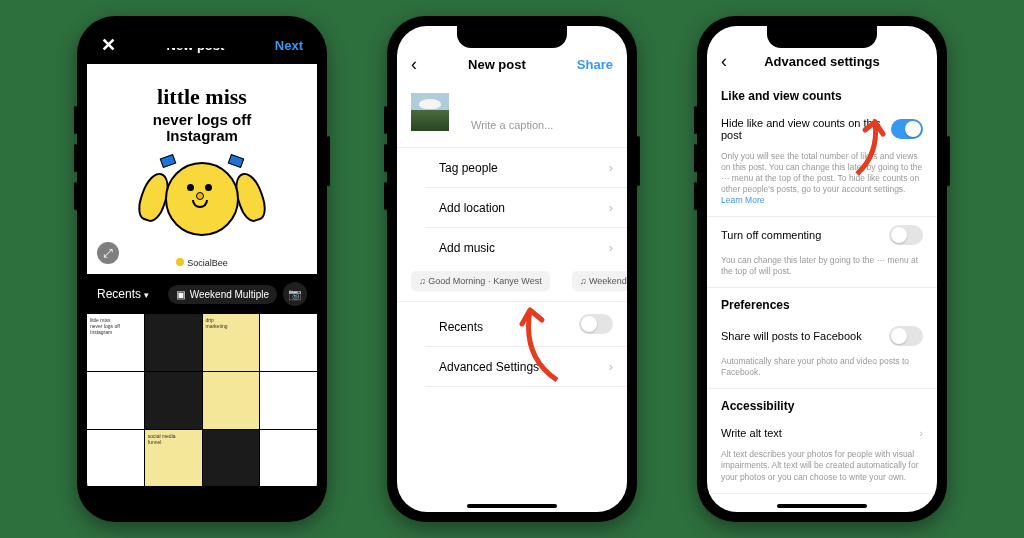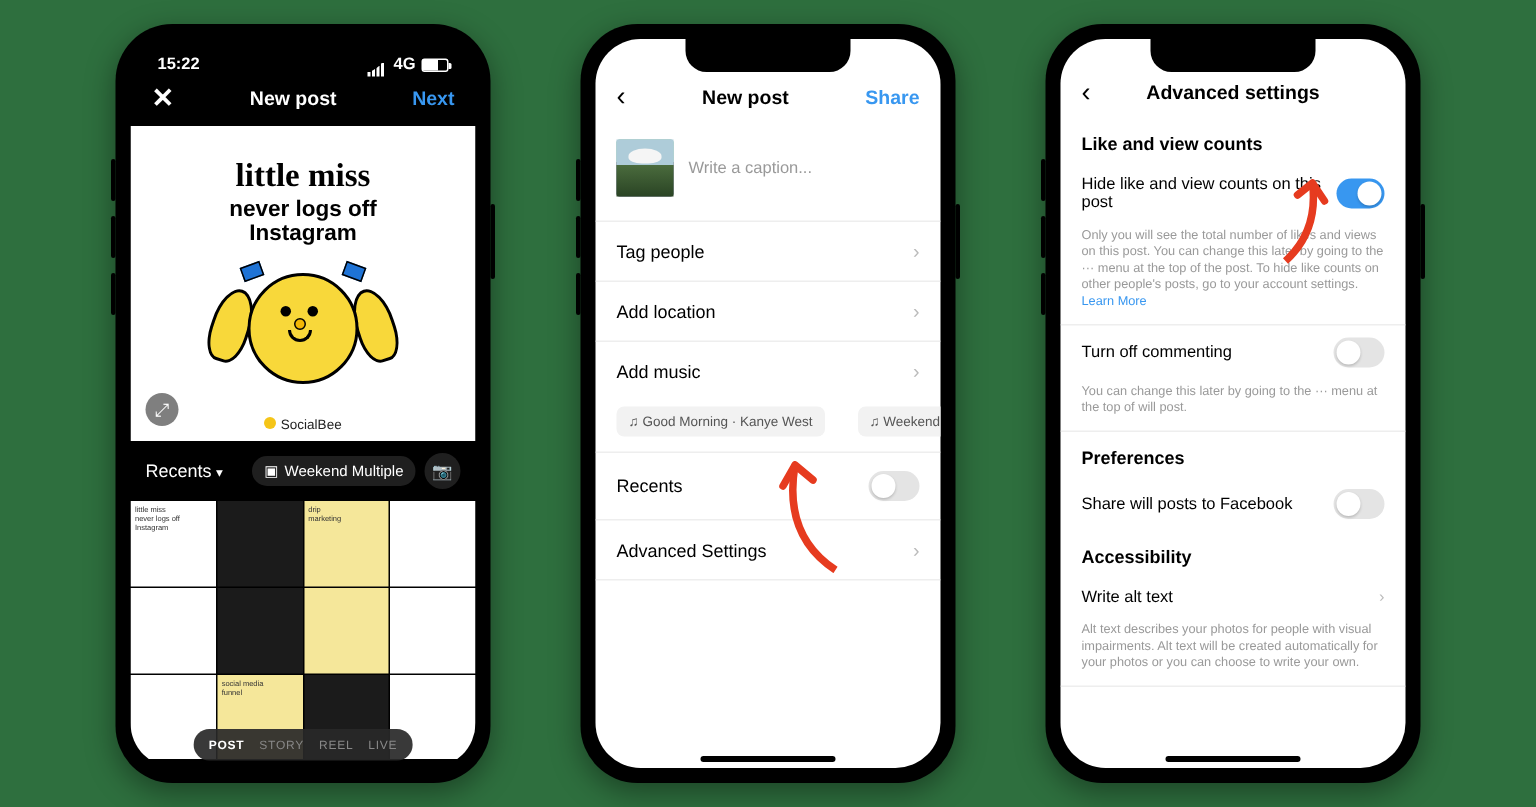--- a/index.html
+++ b/index.html
@@ -91,26 +91,26 @@
   .thumb.dark{ background:#1b1b1b;}
   .thumb.white{ background:#fff;}
   .post-pill{ position:absolute; bottom:5px; left:50%; transform:translateX(-50%); background:rgba(40,40,40,.92); border-radius:18px; padding:6px 10px; display:flex; gap:10px; font-size:8px; color:#888; letter-spacing:.5px;}
   .post-pill .active{ color:#fff; font-weight:600;}
 
   
   .screen.light { background:#fff; color:#000; }
   .nav2{ display:flex; align-items:center; justify-content:space-between; padding:28px 14px 8px; font-size:13px; font-weight:600;}
   .back-chev{ font-size:18px; font-weight:400;}
   .share{ color:#3897f0;}
-  .caption-row{ display:flex; padding:10px 14px 16px; gap:10px; align-items:center; border-bottom:1px solid #eee;}
+  .caption-row{ display:flex; padding:10px 14px 16px; gap:22px; align-items:flex-end; border-bottom:1px solid #eee;}
   .cap-thumb{ width:38px; height:38px; background:linear-gradient(#6a9 40%,#234 40%); border-radius:2px; flex-shrink:0; position:relative;}
   .cap-thumb::before{content:'';position:absolute;inset:0;background:linear-gradient(180deg,#aeccd9 0%,#aeccd9 45%,#4a6b3d 45%,#2a4424 100%);}
   .cap-thumb::after{content:'';position:absolute;top:6px;left:8px;width:22px;height:10px;background:#f5f5f5;border-radius:50% 50% 40% 40%;}
   .cap-ph{ font-size:11px; color:#999;}
-  .row{ display:flex; justify-content:space-between; align-items:center; padding:12px 14px; font-size:12px; border-bottom:1px solid #eee;}
+  .row{ display:flex; justify-content:space-between; align-items:flex-end; padding:12px 14px; font-size:12px; border-bottom:1px solid #eee;margin-left:28px;}
   .row .chev{ color:#bbb; font-size:13px;}
   .music-chips{ display:flex; gap:22px; padding:4px 14px 10px; border-bottom:1px solid #eee;}
   .chip{ background:#f2f2f2; border-radius:5px; padding:5px 8px; font-size:9px; color:#555; display:flex; align-items:center; gap:4px; white-space:nowrap;}
   .toggle{ width:34px; height:20px; background:#e4e4e4; border-radius:10px; position:relative;}
   .toggle::after{content:'';position:absolute;width:16px;height:16px;background:#fff;border-radius:50%;top:2px;left:2px;box-shadow:0 1px 2px rgba(0,0,0,.2);}
   .toggle.on{ background:#3897f0;}
   .toggle.on::after{ left:auto; right:2px;}
   .arrow2{ position:absolute; left:50%; bottom:130px; width:60px; height:80px; pointer-events:none;}
 
   
@@ -123,30 +123,20 @@
   .arrow3{ position:absolute; right:48px; top:90px; width:40px; height:60px; pointer-events:none; z-index:5;}
   .home-ind{position:absolute;bottom:4px;left:50%;transform:translateX(-50%);width:90px;height:4px;background:#000;border-radius:3px;}
 
 </style>
 </head>
 <body>
 
 <div class="phone">
   <div class="notch"></div>
   <div class="screen dark">
-    <div class="status-bar">
-      <span>15:22</span>
-      <span class="status-right">
-        <span class="sig"><i></i><i></i><i></i><i></i></span>
-        <span>4G</span>
-        <span class="batt">
-            <i></i>
-          </span>
-      </span>
-    </div>
     <div class="nav1">
       <span class="close-x">✕</span>
       <span>New post</span>
       <span class="next">Next</span>
     </div>
     <div class="preview">
       <div class="lm-title">little miss</div>
       <div class="lm-sub">
         <span>never logs off</span><br><span>Instagram</span>
       </div>
@@ -185,26 +175,20 @@
       <div class="thumb white"></div>
       <div class="thumb white"></div>
       <div class="thumb dark"></div>
       <div class="thumb yellow"></div>
       <div class="thumb white"></div>
       <div class="thumb white"></div>
       <div class="thumb yellow">social media<br>funnel</div>
       <div class="thumb dark"></div>
       <div class="thumb white"></div>
     </div>
-    <div class="post-pill">
-      <span class="active">POST</span>
-      <span>STORY</span>
-      <span>REEL</span>
-      <span>LIVE</span>
-    </div>
   </div>
 </div>
 
 <div class="phone">
   <div class="notch"></div>
   <div class="screen light">
     <div class="nav2">
       <span class="back-chev">‹</span>
       <span>New post</span>
       <span class="share">Share</span>
@@ -267,20 +251,21 @@
       <span>Turn off commenting</span>
       <span class="toggle"></span>
     </div>
     <div class="helper">You can change this later by going to the ··· menu at the top of will post.</div>
 
     <div class="section-h">Preferences</div>
     <div class="row3">
       <span>Share will posts to Facebook</span>
       <span class="toggle"></span>
     </div>
+    <div class="helper">Automatically share your photo and video posts to Facebook.</div>
 
     <div class="section-h">Accessibility</div>
     <div class="row3">
       <span>Write alt text</span>
       <span class="chev" style="color:#bbb">›</span>
     </div>
     <div class="helper">Alt text describes your photos for people with visual impairments. Alt text will be created automatically for your photos or you can choose to write your own.</div>
 
     <svg class="arrow3" viewBox="0 0 40 60">
       <path d="M8 58 Q 30 38 26 6" stroke="#e63b1f" stroke-width="5" fill="none"></path>

